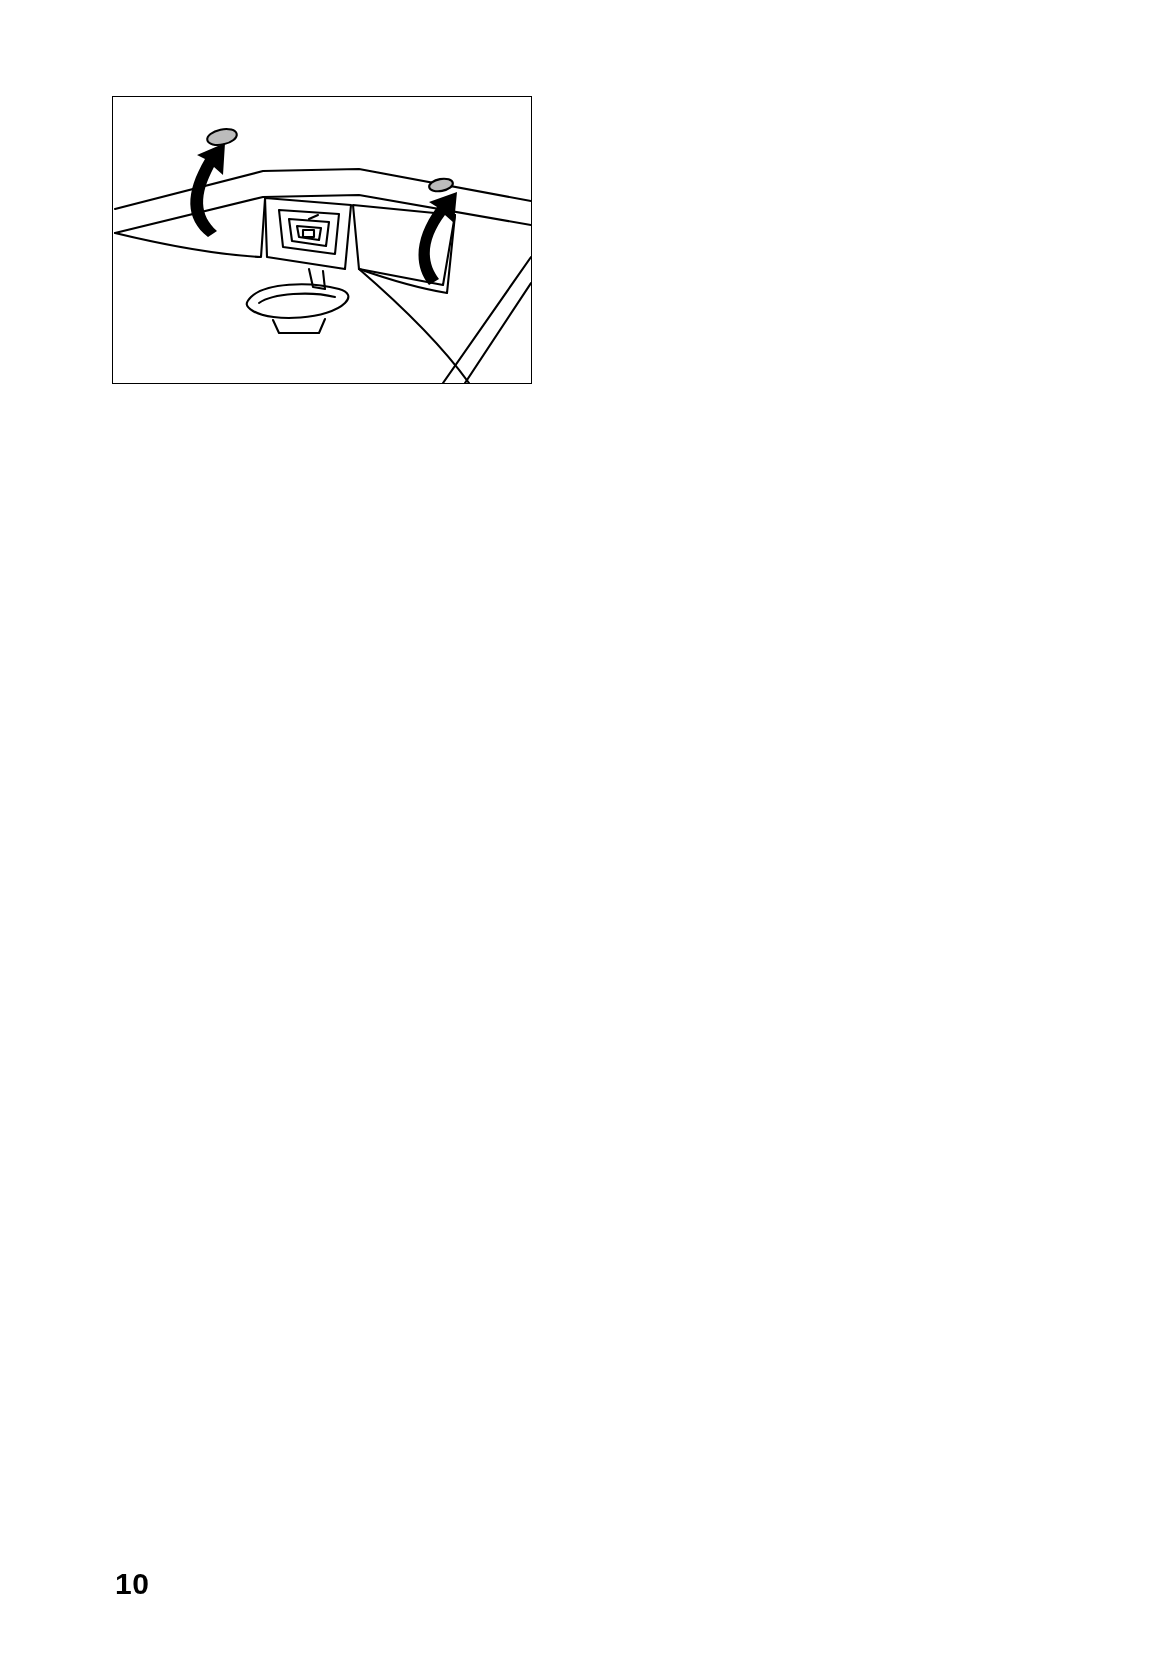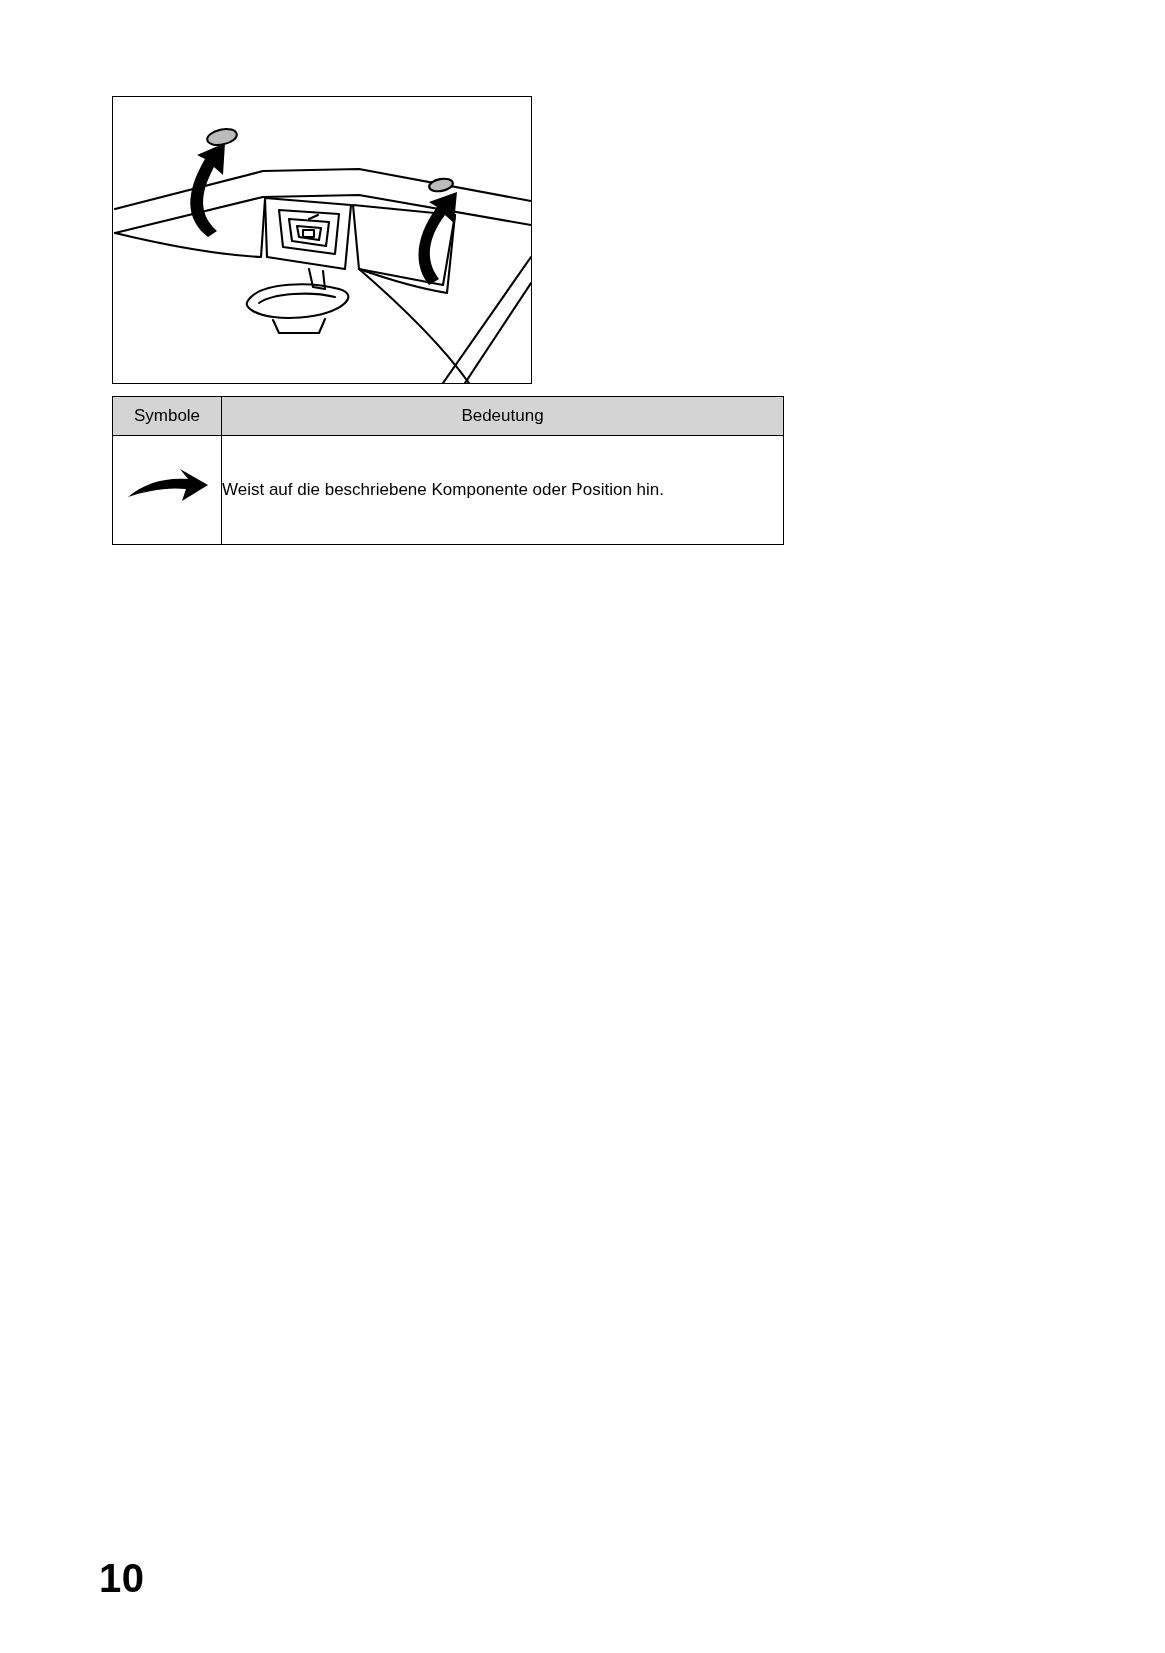--- a/index.html
+++ b/index.html
@@ -94,23 +94,23 @@
   }
   .arrow-wrap {
     display: flex;
     align-items: center;
     justify-content: center;
   }
 
   
   .page-number {
     position: absolute;
-    left: 99px;
+    left: 115px;
     bottom: 52px;
-    font-size: 40px;
+    font-size: 30px;
     font-weight: bold;
     letter-spacing: 0.5px;
     text-align: center;
   }
 </style>
 </head>
 <body>
 
 <div class="page">
 
@@ -158,36 +158,16 @@
 
       <g fill="#000">
         <path d="M95,140 C72,122 72,96 92,62 L84,58 L112,46 L110,78 L101,70 C86,98 86,118 104,134 Z"></path>
       </g>
       <g fill="#000">
         <path d="M316,188 C300,168 302,140 324,110 L316,105 L344,95 L341,126 L332,118 C314,142 312,164 326,182 Z"></path>
       </g>
     </svg>
   </div>
 
-  <table class="symbol-table">
-    <thead>
-      <tr>
-        <th class="th-symbole">Symbole</th>
-        <th>Bedeutung</th>
-      </tr>
-    </thead>
-    <tbody>
-      <tr>
-        <td class="cell-symbol">
-          <div class="arrow-wrap">
-            <svg width="86" height="46" viewBox="0 0 86 46" xmlns="http://www.w3.org/2000/svg">
-              <path d="M4,30 C20,16 42,10 64,12 L56,2 L84,18 L58,34 L62,22 C42,20 22,24 4,30 Z" fill="#000"></path>
-            </svg>
-          </div>
-        </td>
-        <td class="cell-meaning">Weist auf die beschriebene Komponente oder Position hin.</td>
-      </tr>
-    </tbody>
-  </table>
 
   <div class="page-number">10</div>
 
 </div>
 
 </body></html>

